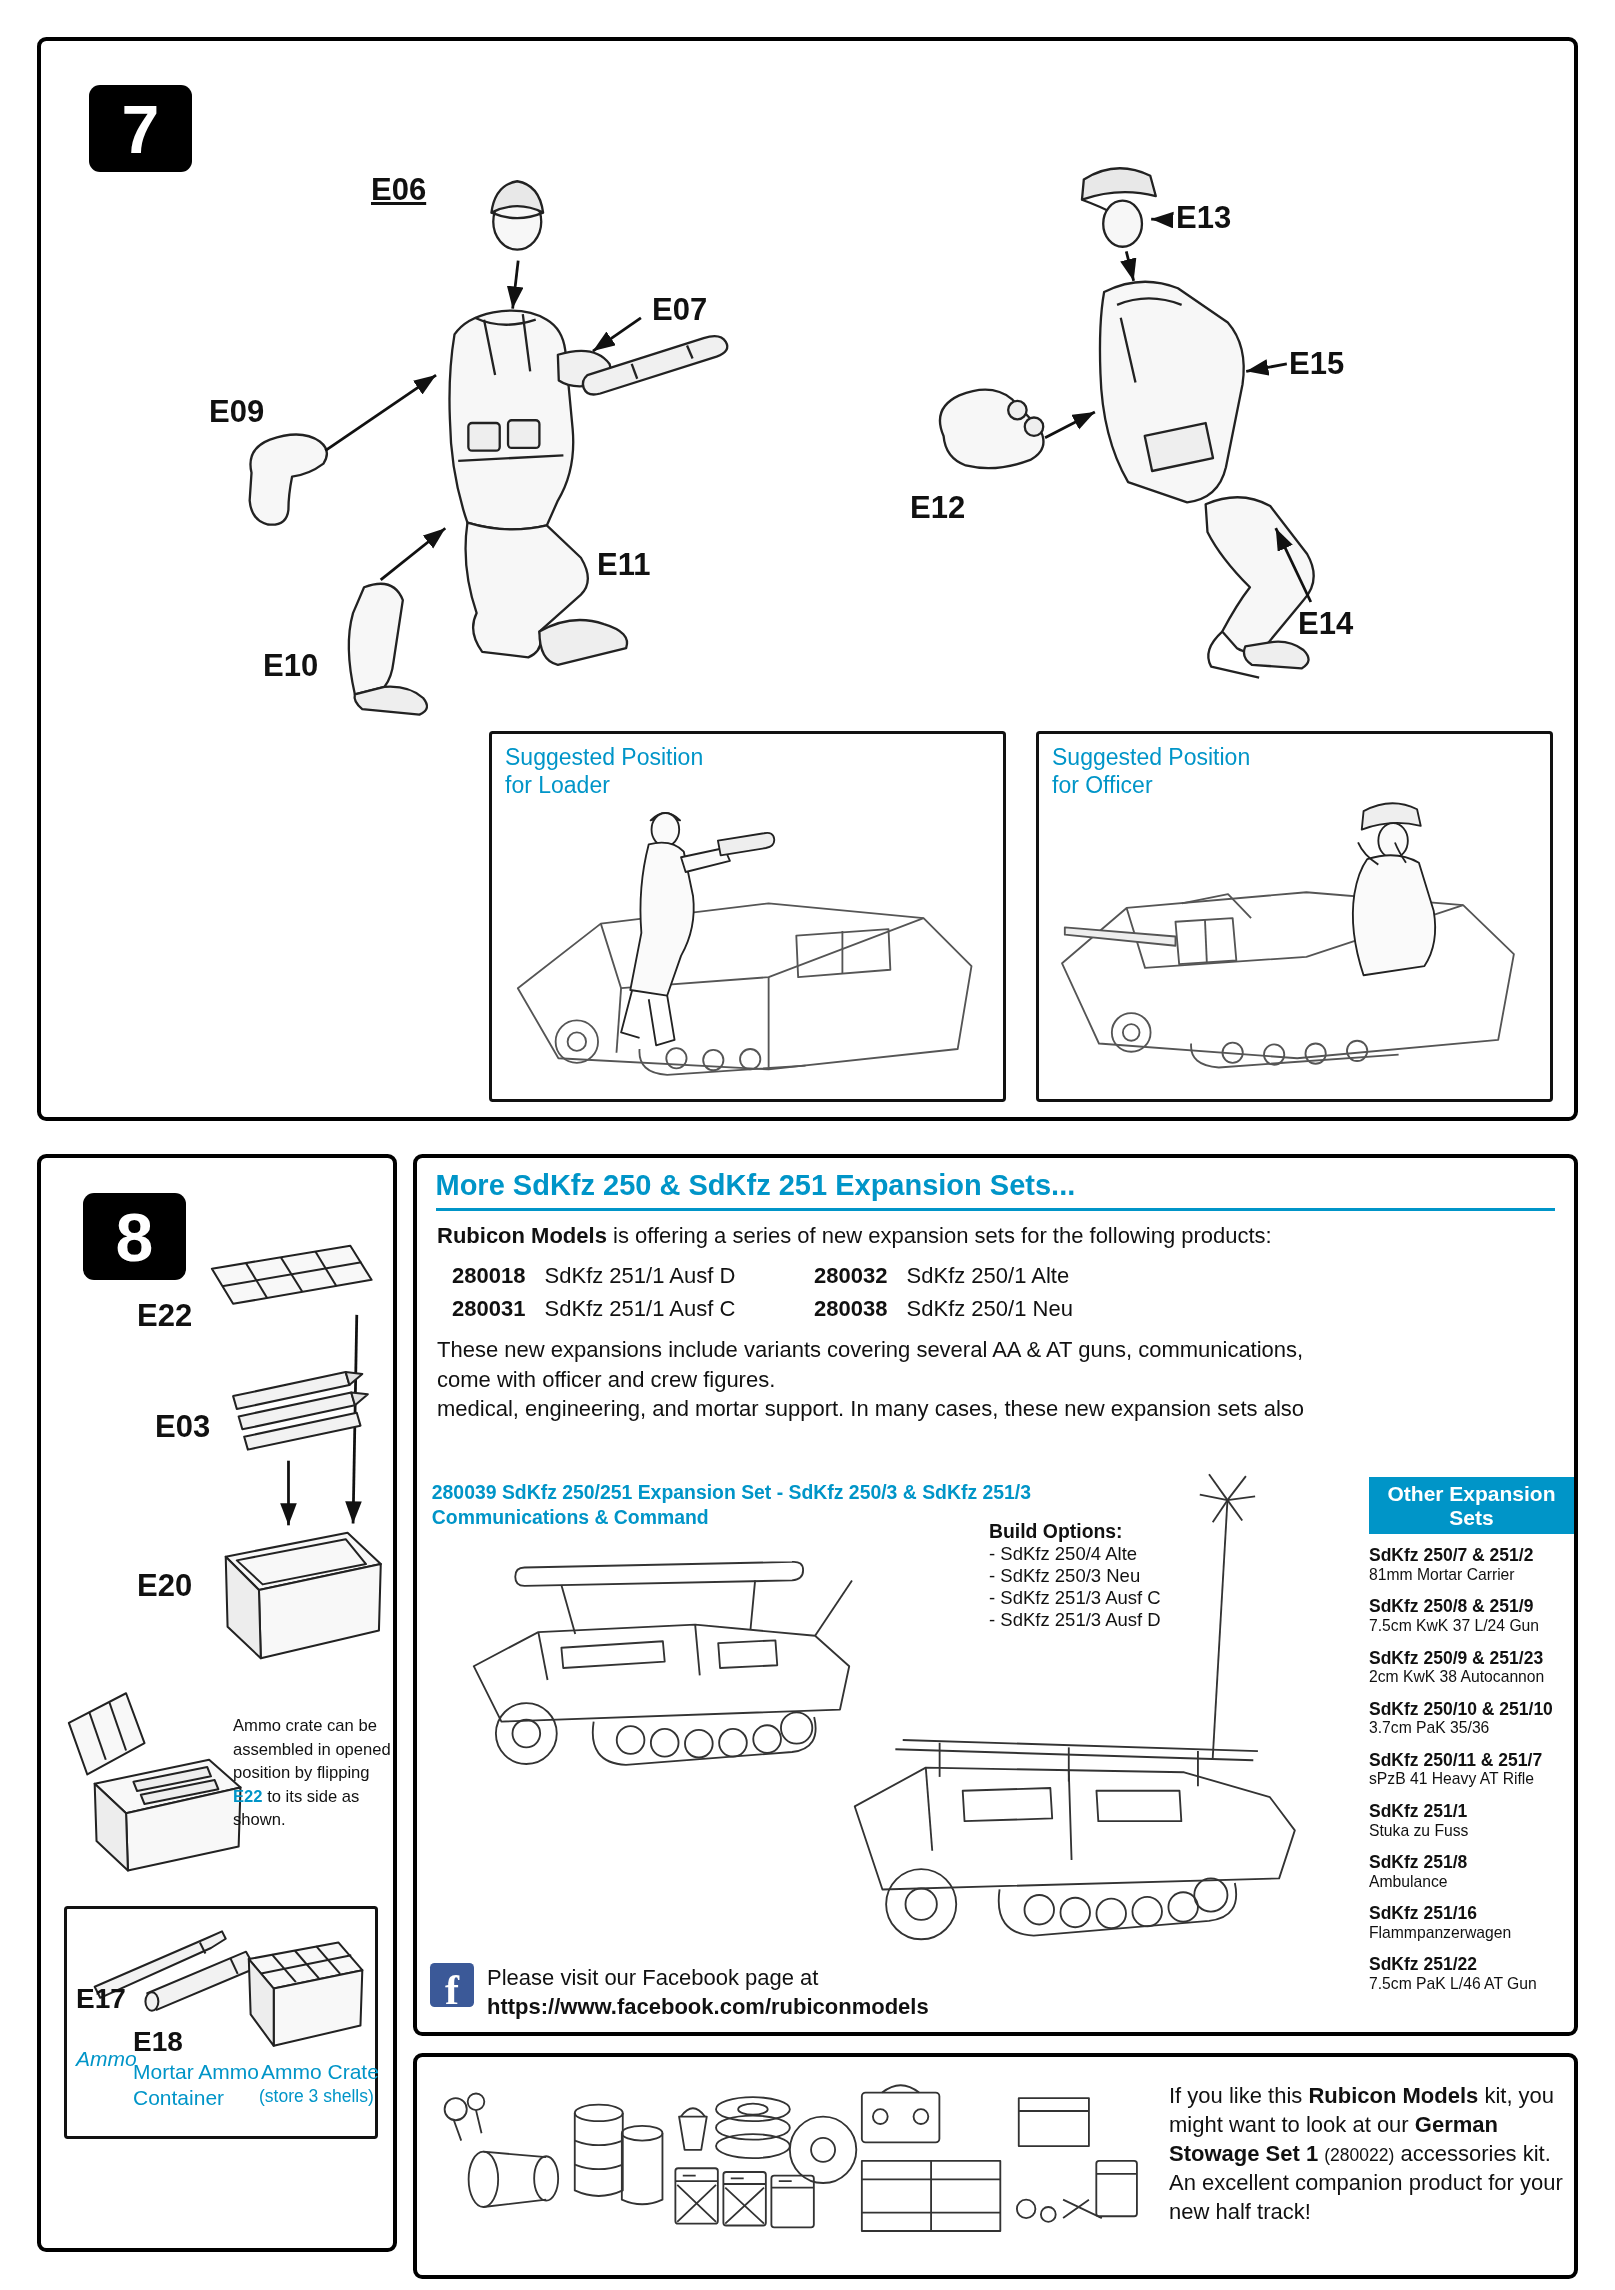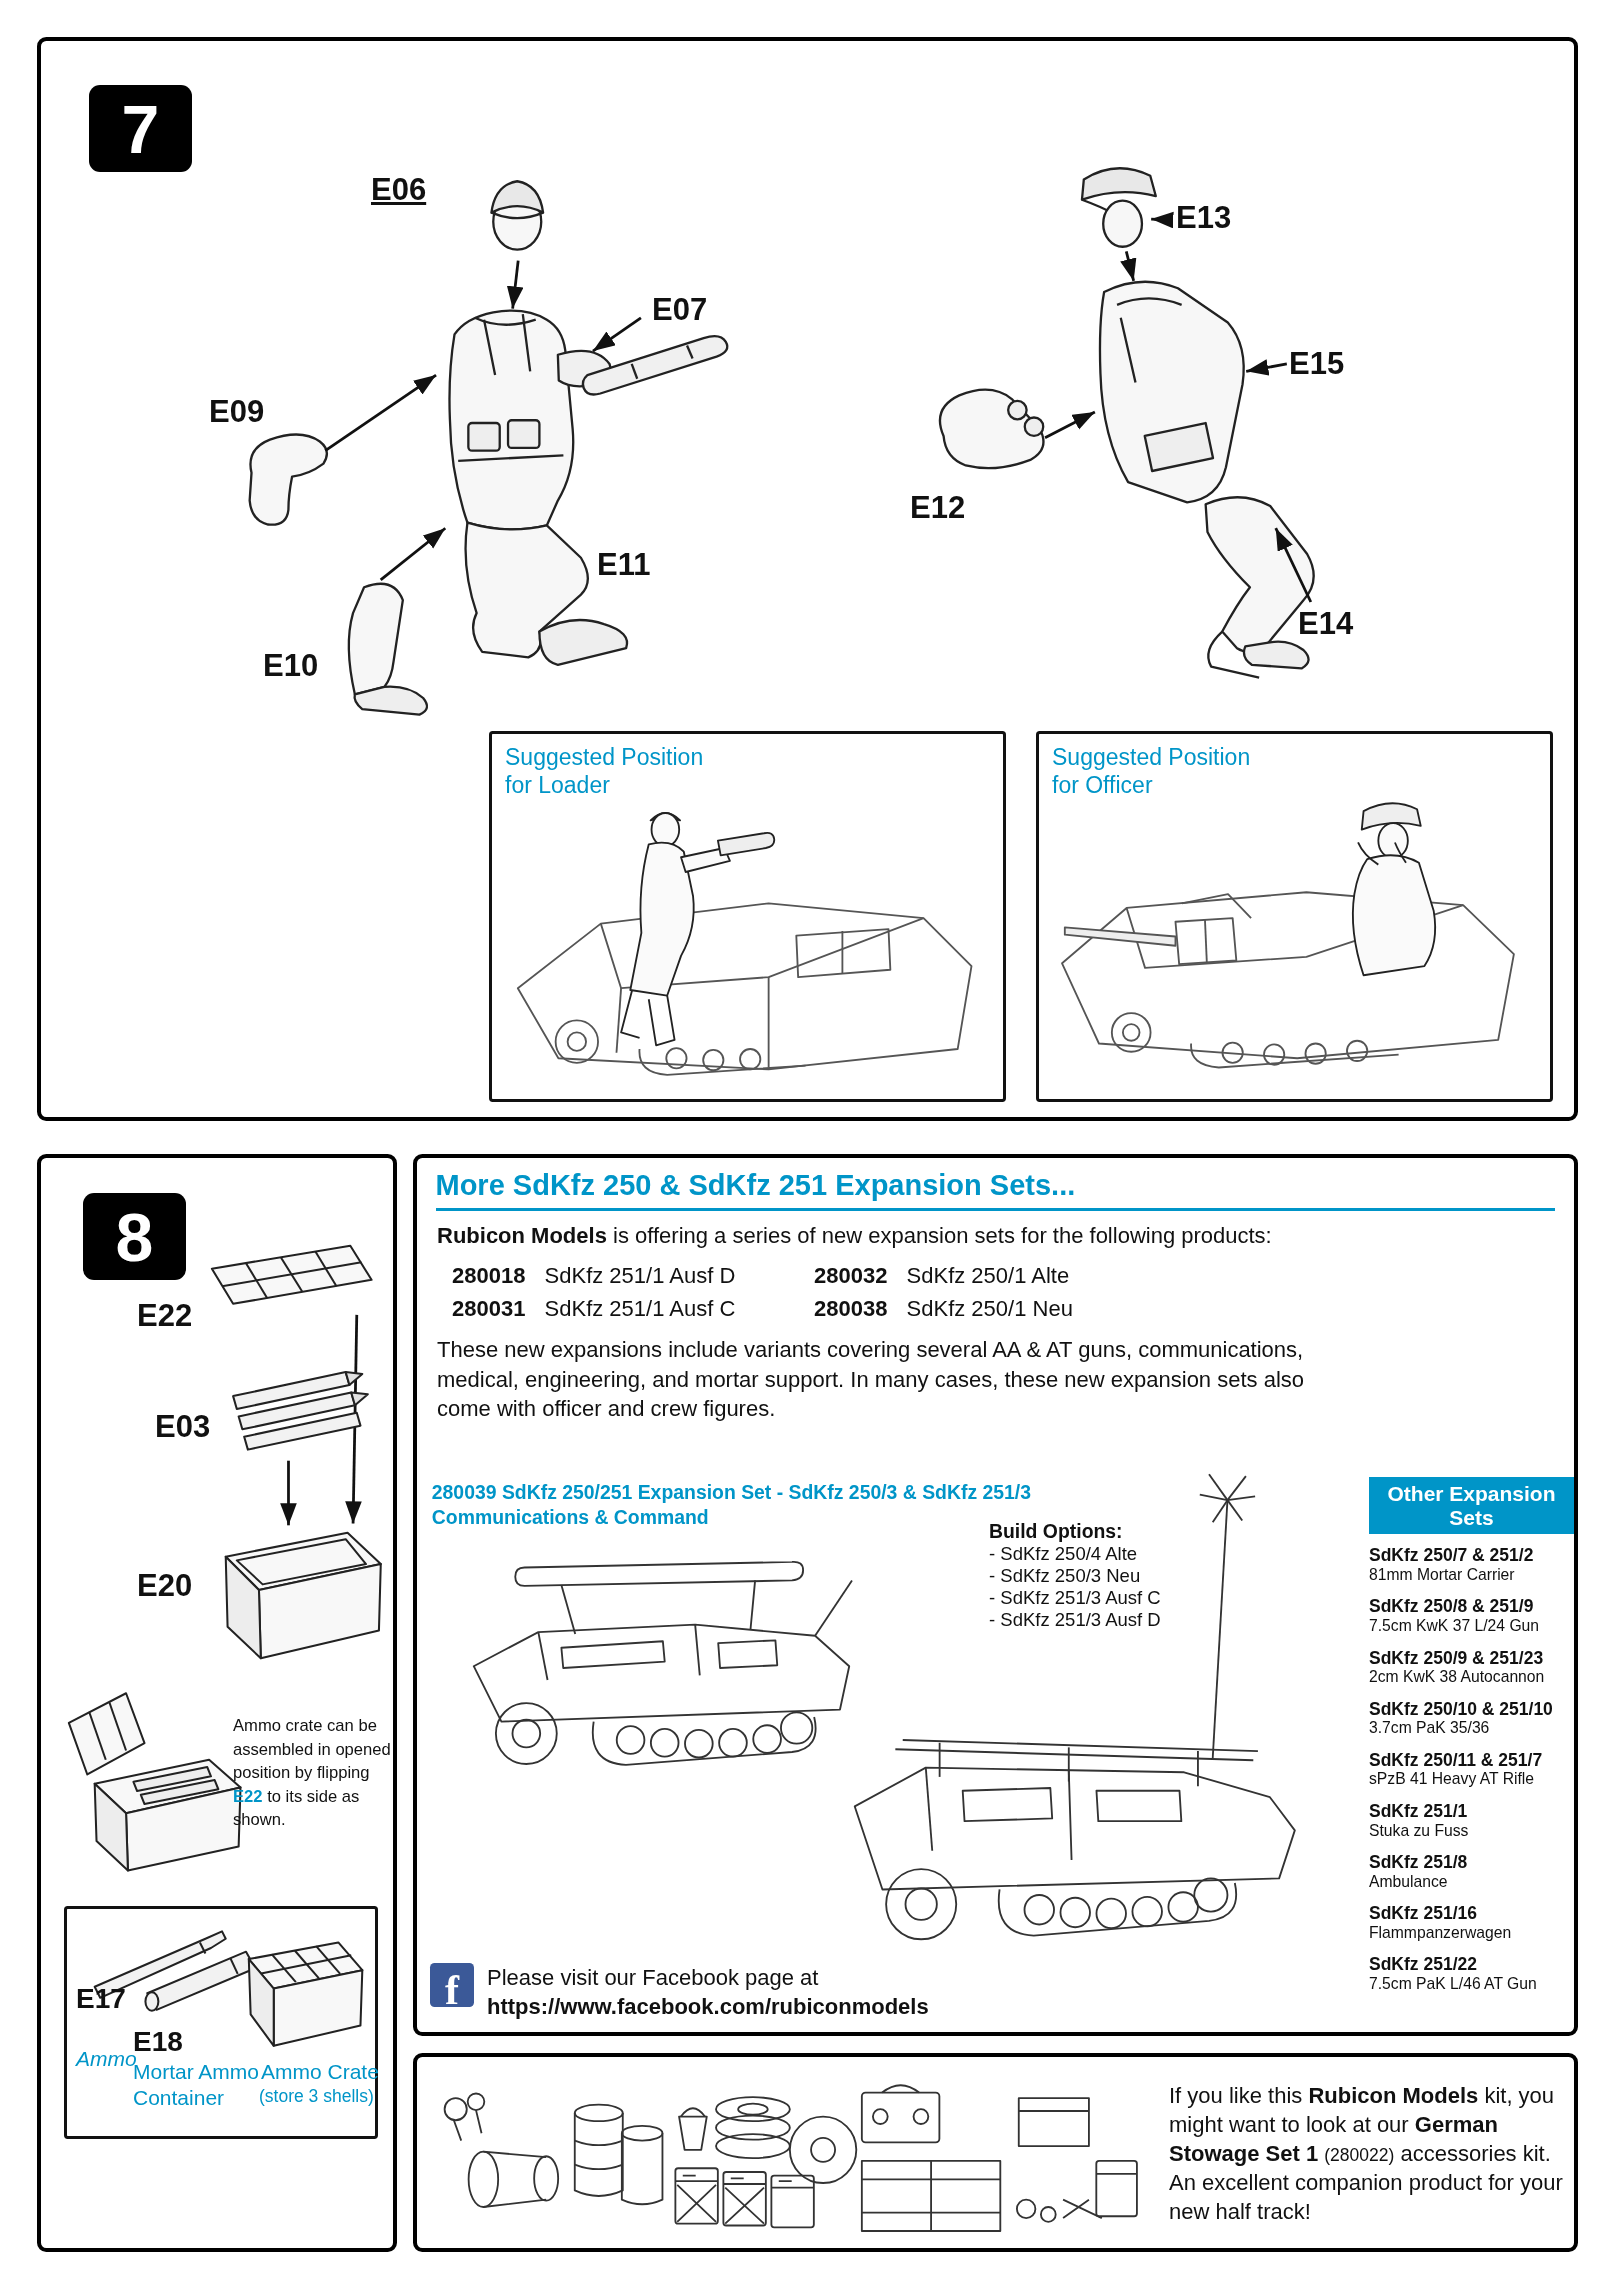--- a/index.html
+++ b/index.html
@@ -298,22 +298,22 @@
     <span class="b">280032</span>
     <span style="margin-left:13px;">SdKfz 250/1 Alte</span>
   </div>
   <div class="abs txt" style="left:397px;top:138px;white-space:nowrap;">
     <span class="b">280038</span>
     <span style="margin-left:13px;">SdKfz 250/1 Neu</span>
   </div>
 
   <div class="abs" style="left:20px;top:177px;">
     <div class="txt-line">These new expansions include variants covering several AA &amp; AT guns, communications,</div>
+    <div class="txt-line">come with officer and crew figures.</div>
     <div class="txt-line">medical, engineering, and mortar support.  In many cases, these new expansion sets also</div>
-    <div class="txt-line">come with officer and crew figures.</div>
   </div>
 
   <svg class="abs" style="left:5.5px;top:305px;" width="941" height="554" viewBox="0 0 1020 600">
     <g stroke="#333" stroke-width="2" fill="none" stroke-linejoin="round" transform="translate(0,35)">
       <path d="M110,78 Q100,78 100,88 Q100,98 110,98 L400,92 Q412,91 412,81 Q412,71 400,72 Z"></path>
       <line x1="150" y1="97" x2="165" y2="150"></line>
       <line x1="360" y1="92" x2="355" y2="145"></line>
       <path d="M55,185 L125,148 L295,140 L425,152 L462,185 L452,232 L85,245 Z"></path>
       <line x1="125" y1="148" x2="135" y2="200"></line>
       <line x1="295" y1="140" x2="300" y2="195"></line>
@@ -411,21 +411,21 @@
           <div class="side-desc">7.5cm PaK L/46 AT Gun</div>
       </div>
     </div>
   </div>
 
   <div class="abs fb-icon" style="left:13px;top:805px;">f</div>
   <div class="abs txt" style="left:70px;top:807px;white-space:nowrap;">Please visit our Facebook page at</div>
   <div class="abs txt b" style="left:70px;top:836px;white-space:nowrap;">https://www.facebook.com/rubiconmodels</div>
 </div>
 
-<div class="panel" style="left:413px;top:2053px;width:1165px;height:199px;">
+<div class="panel" style="left:413px;top:2053px;width:1165px;height:226px;">
   <svg class="abs" style="left:11px;top:3.7px;" width="720" height="185" viewBox="0 0 780 200">
     <g stroke="#333" stroke-width="2" fill="none" stroke-linejoin="round">
       <circle cx="30" cy="52" r="12"></circle>
         <circle cx="52" cy="44" r="9"></circle>
       <path d="M28,64 L36,86 M52,53 L58,78"></path>
       <ellipse cx="60" cy="128" rx="16" ry="30"></ellipse>
       <path d="M60,98 L128,104 M60,158 L128,150"></path>
       <ellipse cx="128" cy="127" rx="13" ry="24"></ellipse>
       <ellipse cx="185" cy="56" rx="26" ry="9"></ellipse>
       <path d="M159,56 L159,140 Q185,152 211,140 L211,56"></path>

